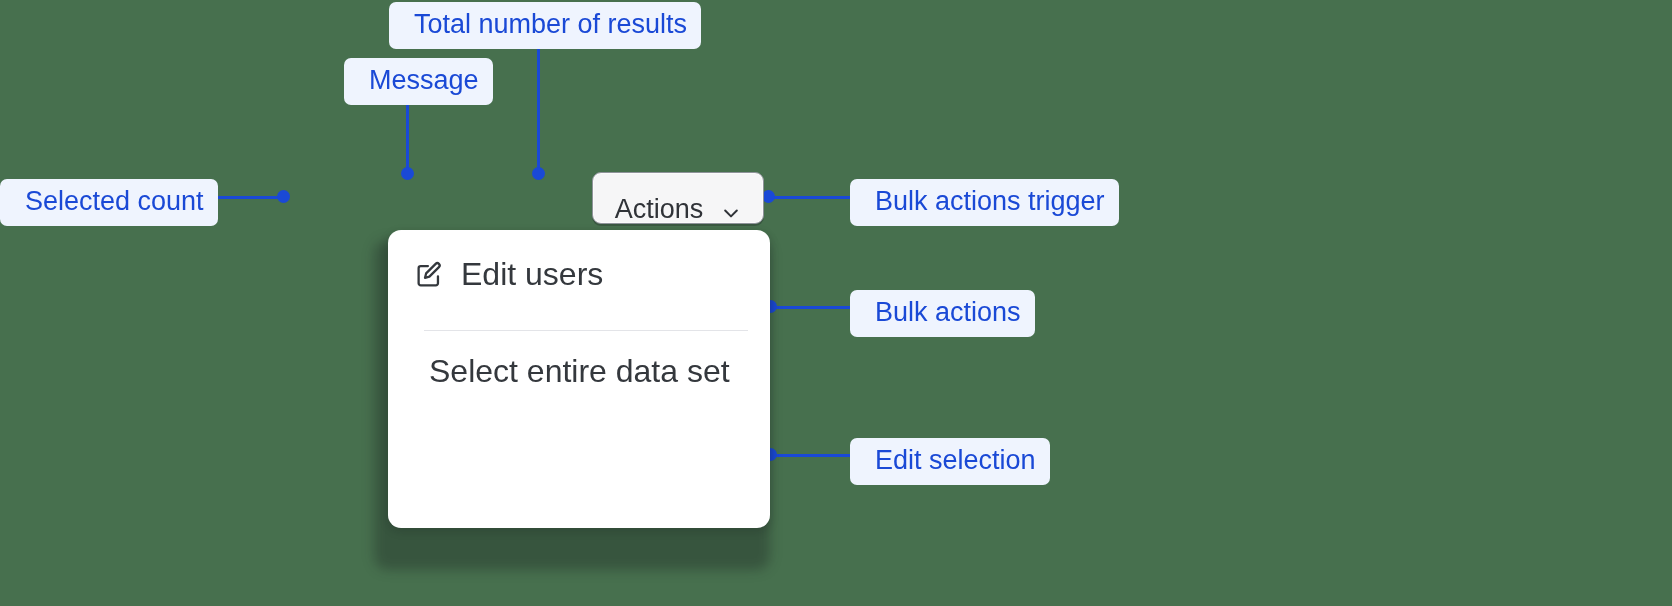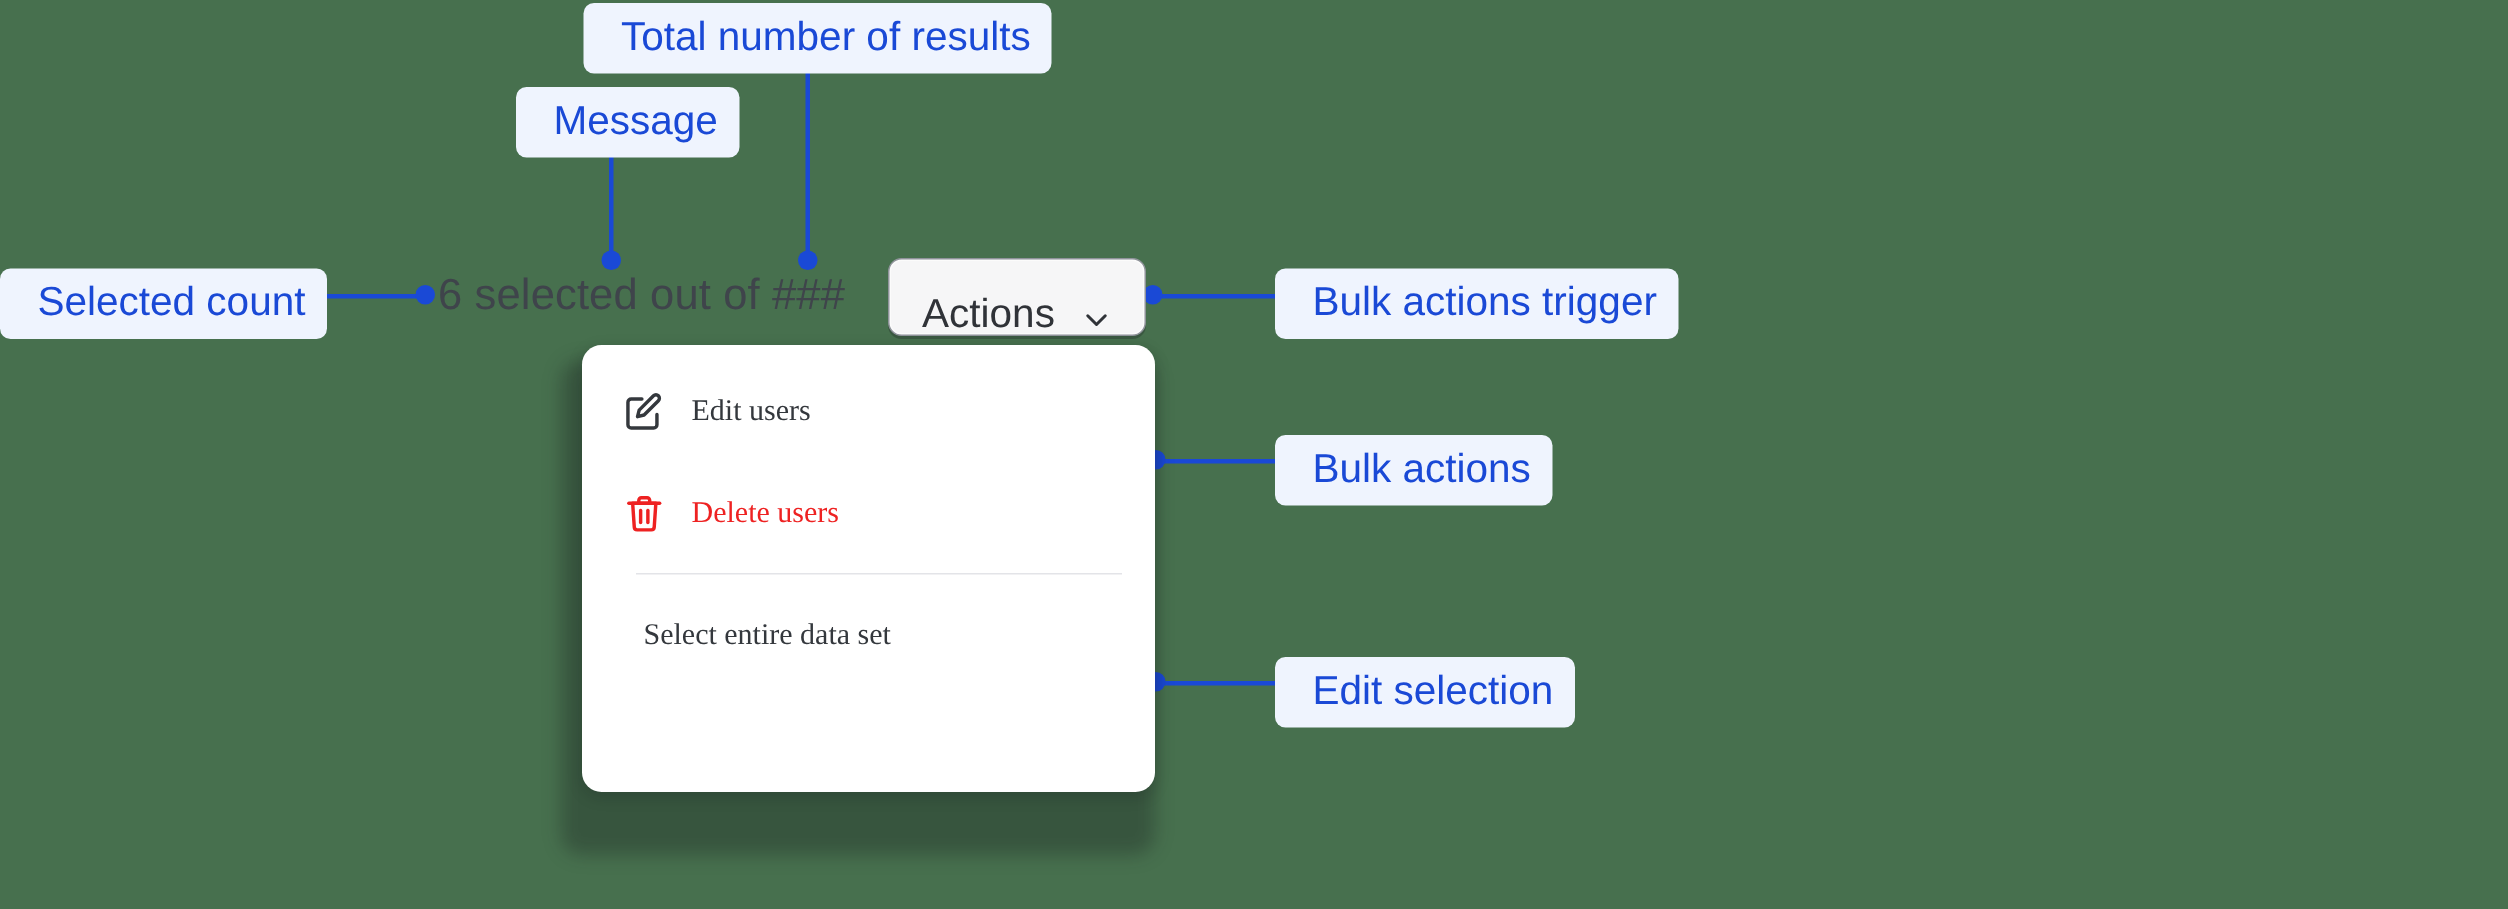--- a/index.html
+++ b/index.html
@@ -120,25 +120,25 @@
   }
   .menu-item {
     display: flex;
     align-items: center;
     height: 52px;
     padding-left: 26px;
     gap: 17px;
     cursor: pointer;
   }
   .menu-item .mi-label {
-    font-size: 20px;
+    font-size: 32px;
     line-height: 1;
     color: #34383d;
     white-space: nowrap;
-    font-family: Liberation Serif, serif;
+    font-family: Liberation Sans, sans-serif;
   }
   .menu-item.danger .mi-label { color: #ee2222; }
   .menu-item .mi-icon {
     width: 30px;
     height: 30px;
     display: inline-flex;
     align-items: center;
     justify-content: center;
     flex: 0 0 30px;
   }
@@ -179,21 +179,20 @@
   <div class="callout" style="left:344px; top:58px;">Message</div>
 
   <div class="callout" style="left:0px; top:179px;">Selected count</div>
 
   <div class="callout" style="left:850px; top:290px;">Bulk actions</div>
 
   <div class="callout" style="left:850px; top:179px;">Bulk actions trigger</div>
 
   <div class="callout" style="left:850px; top:438px;">Edit selection</div>
 
-  <div class="selected-count">6 selected out of ###</div>
 
   <div class="actions-button">
     <span class="label">Actions</span>
     <span class="chev">
       <svg viewBox="0 0 24 24" width="20" height="20" fill="none" stroke="#303338" stroke-width="2.4" stroke-linecap="round" stroke-linejoin="round">
         <polyline points="5,9 12,16 19,9"></polyline>
       </svg>
     </span>
   </div>
 
@@ -206,32 +205,20 @@
         <svg viewBox="0 0 24 24" width="29" height="29" fill="none" stroke="#34383d" stroke-width="1.9" stroke-linecap="round" stroke-linejoin="round">
           <path d="M19 13.5V19.2A1.8 1.8 0 0 1 17.2 21H4.8A1.8 1.8 0 0 1 3 19.2V6.8A1.8 1.8 0 0 1 4.8 5h5.9"></path>
           <path d="M17.1 3.2a1.9 1.9 0 0 1 2.7 2.7L11.9 13.8l-3.6.9.9-3.6z"></path>
         </svg>
       </span>
       <span class="mi-label">Edit users</span>
     </div>
 
     <div class="gap-a"></div>
 
-    <div class="menu-item danger">
-      <span class="mi-icon">
-        <svg viewBox="0 0 24 24" width="29" height="29" fill="none" stroke="#ee2222" stroke-width="1.9" stroke-linecap="round" stroke-linejoin="round">
-          <path d="M3.5 6.2h17"></path>
-          <path d="M9 6.2V4.6a1.4 1.4 0 0 1 1.4-1.4h3.2A1.4 1.4 0 0 1 15 4.6v1.6"></path>
-          <path d="M5.6 6.2h12.8l-.9 13.2a1.6 1.6 0 0 1-1.6 1.5H8.1a1.6 1.6 0 0 1-1.6-1.5z"></path>
-          <path d="M10 10.2v6.6"></path>
-          <path d="M14 10.2v6.6"></path>
-        </svg>
-      </span>
-      <span class="mi-label">Delete users</span>
-    </div>
 
     <div class="gap-b"></div>
     <div class="menu-sep"></div>
     <div class="gap-b"></div>
 
     <div class="menu-item plain">
       <span class="mi-label">Select entire data set</span>
     </div>
 
     <div class="gap-a"></div>

